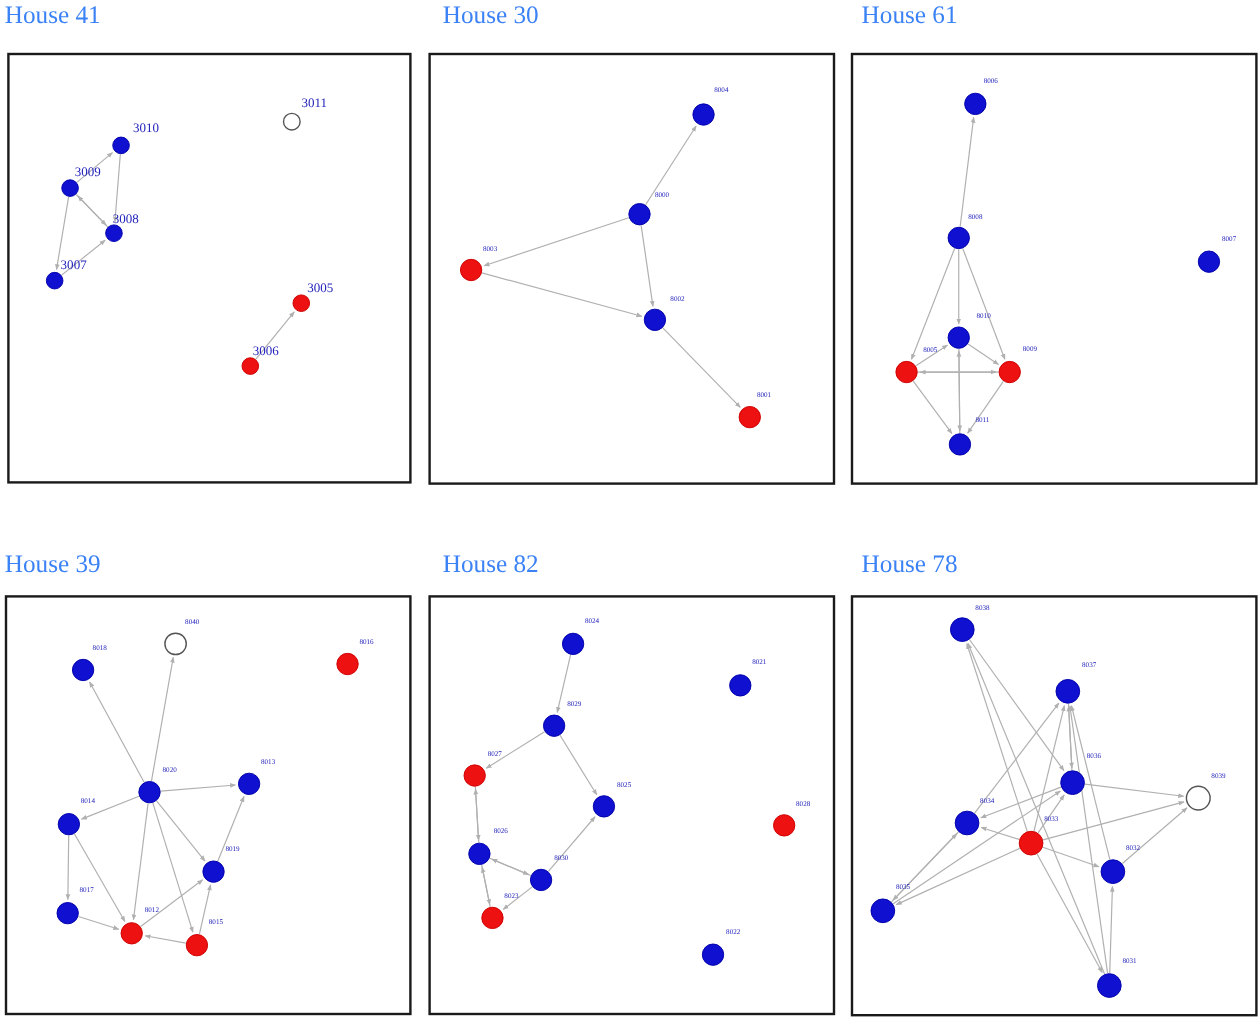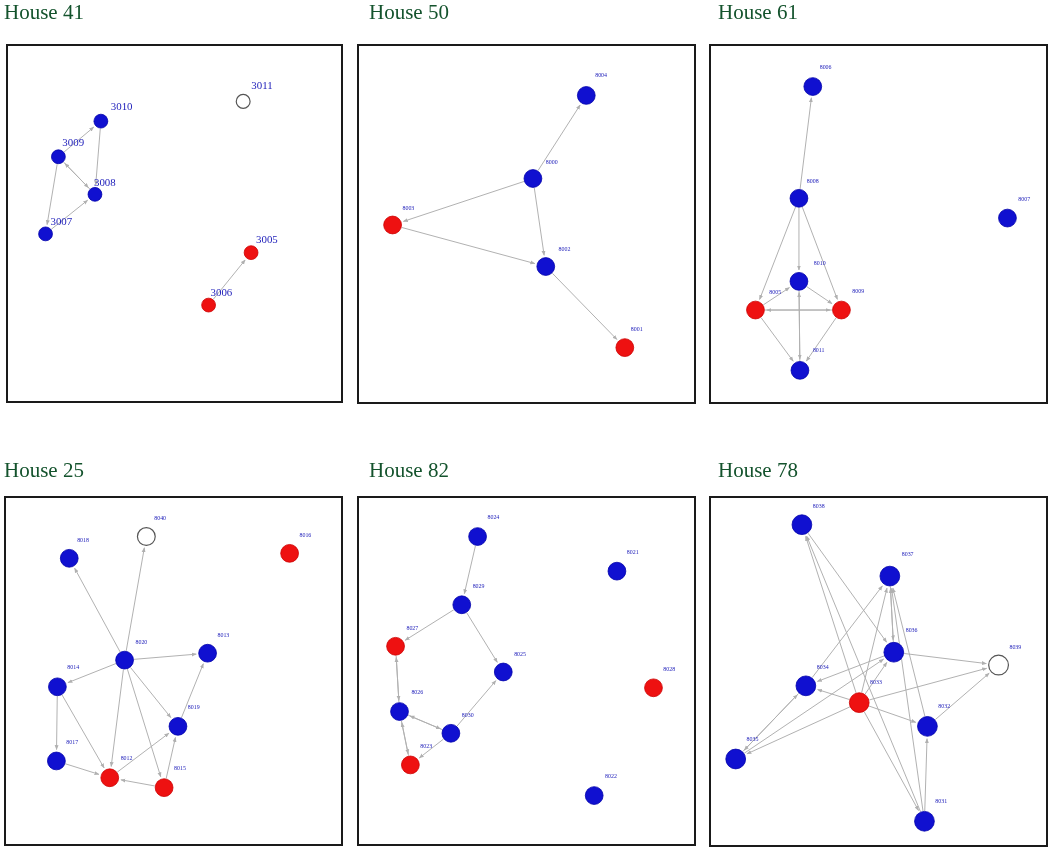--- a/index.html
+++ b/index.html
@@ -19,21 +19,21 @@
     left: 0; top: 0;
     width: 1050px;
     height: 849px;
   }
   .panel {
     position: absolute;
   }
   .panel-title {
     font-family: "Liberation Serif", "DejaVu Serif", serif;
     font-size: 21px;
-    color: #14532d;
+    color: #3b82f6;
     line-height: 1;
     margin: 0 0 6px 2px;
     white-space: nowrap;
   }
   .plot-box {
     position: relative;
     border: 2px solid #1a1a1a;
     background: #ffffff;
     box-sizing: border-box;
     overflow: hidden;
@@ -87,21 +87,21 @@
           <circle cx="38.00" cy="190.00" r="7" fill="#1010d0" stroke="#0000aa" stroke-width="0.8"></circle>
           <text x="54.00" y="178.00" class="node-label" font-size="11" text-anchor="middle">3007</text>
           <circle cx="246.00" cy="209.00" r="7" fill="#ee1111" stroke="#cc0000" stroke-width="0.8"></circle>
           <text x="262.00" y="197.00" class="node-label" font-size="11" text-anchor="middle">3005</text>
           <circle cx="203.00" cy="262.00" r="7" fill="#ee1111" stroke="#cc0000" stroke-width="0.8"></circle>
           <text x="216.00" y="250.00" class="node-label" font-size="11" text-anchor="middle">3006</text>
         </g>
       </svg>
     </div>
     <div class="panel" style="left: 367px; top: 2px;">
-      <div class="panel-title">House 50</div>
+      <div class="panel-title">House 30</div>
     </div>
     <div class="plot-box" style="position: absolute; left: 357px; top: 44px; width: 339px; height: 360px;">
       <svg class="plot-svg" viewBox="0 0 339 360" preserveAspectRatio="none">
         <defs>
           <marker id="arrow-house-60" viewBox="0 0 10 10" refX="9" refY="5" markerWidth="5" markerHeight="5" orient="auto-start-reverse">
             <path d="M 0 1 L 10 5 L 0 9 z" fill="#b0b0b0"></path>
           </marker>
         </defs>
         <g>
           <line x1="181.14" y1="126.01" x2="223.78" y2="59.67" stroke="#b0b0b0" stroke-width="1" marker-end="url(#arrow-house-60)"></line>
@@ -160,21 +160,21 @@
           <circle cx="45.00" cy="267.00" r="9" fill="#ee1111" stroke="#cc0000" stroke-width="0.8"></circle>
           <text x="65.00" y="249.00" class="node-label" font-size="6" text-anchor="middle">8005</text>
           <circle cx="132.00" cy="267.00" r="9" fill="#ee1111" stroke="#cc0000" stroke-width="0.8"></circle>
           <text x="149.00" y="248.00" class="node-label" font-size="6" text-anchor="middle">8009</text>
           <circle cx="90.00" cy="328.00" r="9" fill="#1010d0" stroke="#0000aa" stroke-width="0.8"></circle>
           <text x="109.00" y="308.00" class="node-label" font-size="6" text-anchor="middle">8011</text>
         </g>
       </svg>
     </div>
     <div class="panel" style="left: 2px; top: 460px;">
-      <div class="panel-title">House 25</div>
+      <div class="panel-title">House 39</div>
     </div>
     <div class="plot-box" style="position: absolute; left: 4px; top: 496px; width: 339px; height: 350px;">
       <svg class="plot-svg" viewBox="0 0 339 350" preserveAspectRatio="none">
         <defs>
           <marker id="arrow-house-62" viewBox="0 0 10 10" refX="9" refY="5" markerWidth="5" markerHeight="5" orient="auto-start-reverse">
             <path d="M 0 1 L 10 5 L 0 9 z" fill="#b0b0b0"></path>
           </marker>
         </defs>
         <g>
           <line x1="115.46" y1="155.65" x2="69.49" y2="71.10" stroke="#b0b0b0" stroke-width="1" marker-end="url(#arrow-house-62)"></line>

